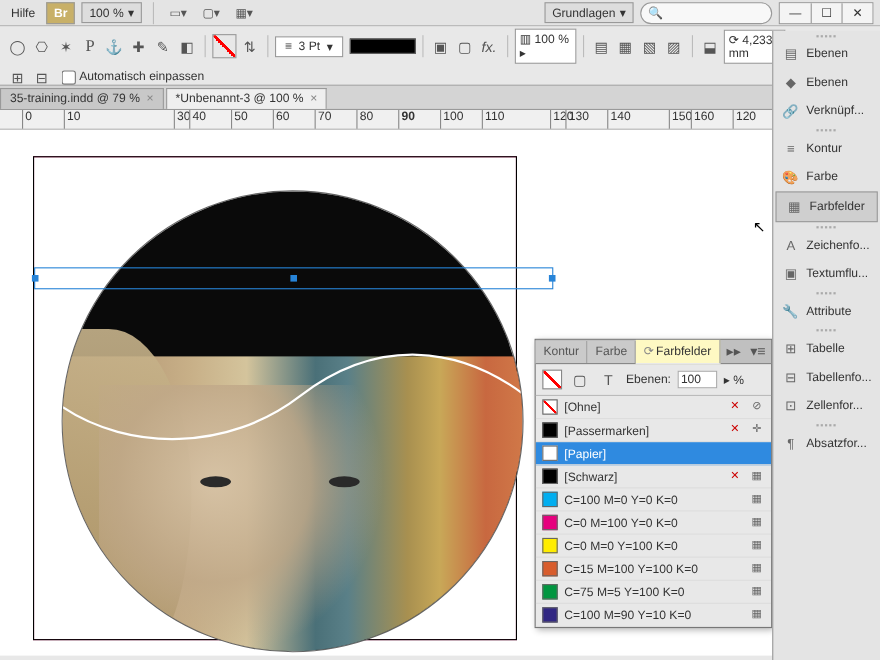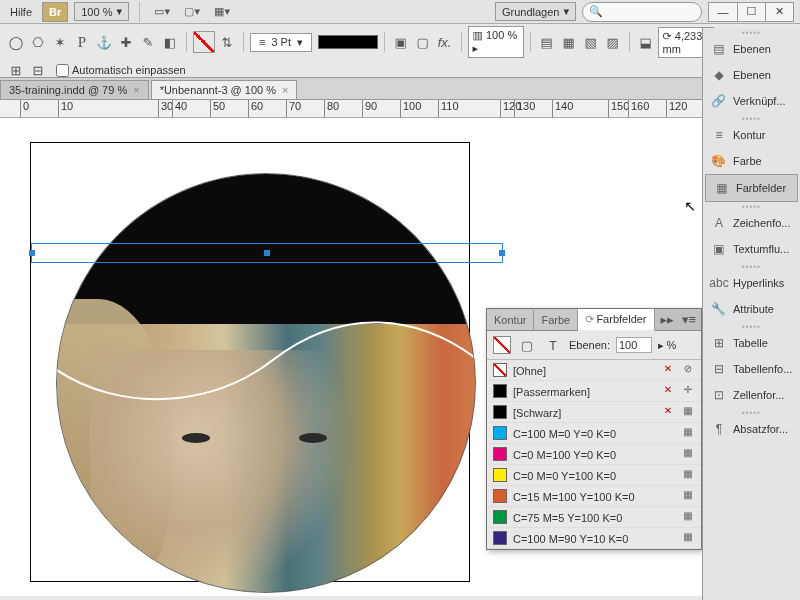--- a/index.html
+++ b/index.html
@@ -38,21 +38,21 @@
 .face{position:absolute;left:8%;top:42%;width:62%;height:60%;background:radial-gradient(ellipse at 40% 35%,#d8c4a8 0%,#c0a888 40%,transparent 70%);opacity:0.85}
 .hair{position:absolute;left:-2%;top:30%;width:30%;height:72%;background:linear-gradient(180deg,#c8b48c,#a89060);border-radius:0 60% 40% 0/0 50% 50% 0;opacity:0.9}
 .eye{position:absolute;width:28px;height:10px;background:#2a2a2a;border-radius:50%}
 .wave{position:absolute;left:0;right:0;top:33%;height:24%;overflow:visible}
 .sel-box{position:absolute;left:0;top:100px;width:472px;height:20px;border:1px solid #2784d8}
 .sel-box .h{position:absolute;width:6px;height:6px;background:#2784d8;top:50%;transform:translateY(-50%)}
 .sel-box .h.l{left:-3px}.sel-box .h.m{left:50%;transform:translate(-50%,-50%)}.sel-box .h.r{right:-3px}
 .panel{position:absolute;right:98px;top:190px;width:216px;background:#e8e8e8;border:1px solid #777;box-shadow:2px 2px 6px rgba(0,0,0,0.3);z-index:5}
 .panel-tabs{display:flex;background:#c0c0c0;border-bottom:1px solid #888;align-items:center}
 .ptab{padding:4px 7px;border-right:1px solid #999;color:#555;background:#cacaca}
-.ptab.active{background:#ffffff;border-bottom:1px solid #e8e8e8;margin-bottom:-1px}
+.ptab.active{background:#fef9c3;border-bottom:1px solid #e8e8e8;margin-bottom:-1px}
 .ptab .sync{color:#888;margin-right:2px}
 .panel-tabs .pend{margin-left:auto;display:flex;gap:2px;padding-right:2px}
 .panel-head{display:flex;align-items:center;padding:4px 6px;gap:6px;border-bottom:1px solid #bbb}
 .panel-head .sw-nostroke{width:18px;height:18px;border:1px solid #888;background:linear-gradient(to top right,#fff 45%,red 45%,red 55%,#fff 55%)}
 .panel-head input{width:36px;border:1px solid #aaa;padding:1px 2px;font-size:11px}
 .sw-list{max-height:210px;overflow:auto}
 .sw-row{display:flex;align-items:flex-end;padding:3px 6px;gap:6px;border-bottom:1px solid #ddd}
 .sw-row.sel{background:#2f8ae0;color:#fff}
 .sw-row.sel .nm{color:#fff}
 .sw-chip{width:14px;height:14px;border:1px solid #666;flex:0 0 14px}
@@ -153,21 +153,21 @@
 <div class="ruler-h" id="rulerH">
     <div class="tick" style="left: 20px;">0</div>
     <div class="tick" style="left: 58px;">10</div>
     <div class="tick" style="left: 96px; margin-top: 36px;">20</div>
     <div class="tick" style="left: 134px; margin-left: 24px;">30</div>
     <div class="tick" style="left: 172px;">40</div>
     <div class="tick" style="left: 210px;">50</div>
     <div class="tick" style="left: 248px;">60</div>
     <div class="tick" style="left: 286px;">70</div>
     <div class="tick" style="left: 324px;">80</div>
-    <div class="tick" style="left: 362px;">90</div>
+    <div class="tick" style="left: 362px; font-weight: bold;">90</div>
     <div class="tick" style="left: 400px;">100</div>
     <div class="tick" style="left: 438px;">110</div>
     <div class="tick" style="left: 500px; text-align: right;">120</div>
     <div class="tick" style="left: 514px;">130</div>
     <div class="tick" style="left: 552px;">140</div>
     <div class="tick" style="left: 608px;">150</div>
     <div class="tick" style="left: 628px;">160</div>
     <div class="tick" style="left: 666px;">120</div>
   </div>
 
@@ -217,20 +217,26 @@
             <div class="nm">[Ohne]</div>
             <div class="ic red">✕</div>
             <div class="ic">⊘</div>
           </div>
           <div class="sw-row">
             <div class="sw-chip" style="background: rgb(0, 0, 0);"></div>
             <div class="nm">[Passermarken]</div>
             <div class="ic red">✕</div>
             <div class="ic">✛</div>
           </div>
+          <div class="sw-row sel">
+            <div class="sw-chip" style="background: rgb(255, 255, 255);"></div>
+            <div class="nm">[Papier]</div>
+            <div class="ic"></div>
+            <div class="ic"></div>
+          </div>
           <div class="sw-row">
             <div class="sw-chip" style="background: rgb(0, 0, 0);"></div>
             <div class="nm">[Schwarz]</div>
             <div class="ic red">✕</div>
             <div class="ic">▦</div>
           </div>
           <div class="sw-row">
             <div class="sw-chip" style="background: rgb(0, 174, 240);"></div>
             <div class="nm">C=100 M=0 Y=0 K=0</div>
             <div class="ic"></div>
@@ -304,24 +310,20 @@
     <div class="rail-item">
       <div class="ri-icon">A</div>
       <span>Zeichenfo...</span>
     </div>
     <div class="rail-item">
       <div class="ri-icon">▣</div>
       <span>Textumflu...</span>
     </div>
     <div class="grip">▪▪▪▪▪</div>
     <div class="rail-item">
-      <div class="ri-icon">abc</div>
-      <span>Hyperlinks</span>
-    </div>
-    <div class="rail-item">
       <div class="ri-icon">🔧</div>
       <span>Attribute</span>
     </div>
     <div class="grip">▪▪▪▪▪</div>
     <div class="rail-item">
       <div class="ri-icon">⊞</div>
       <span>Tabelle</span>
     </div>
     <div class="rail-item">
       <div class="ri-icon">⊟</div>

